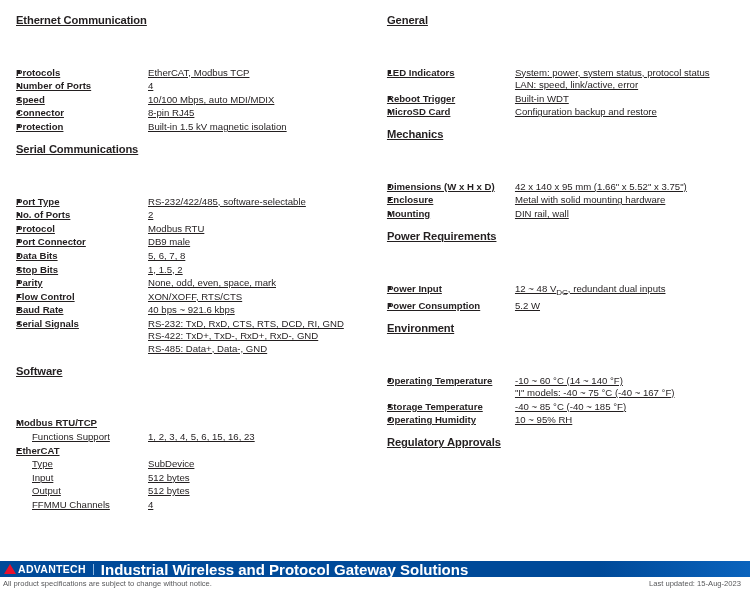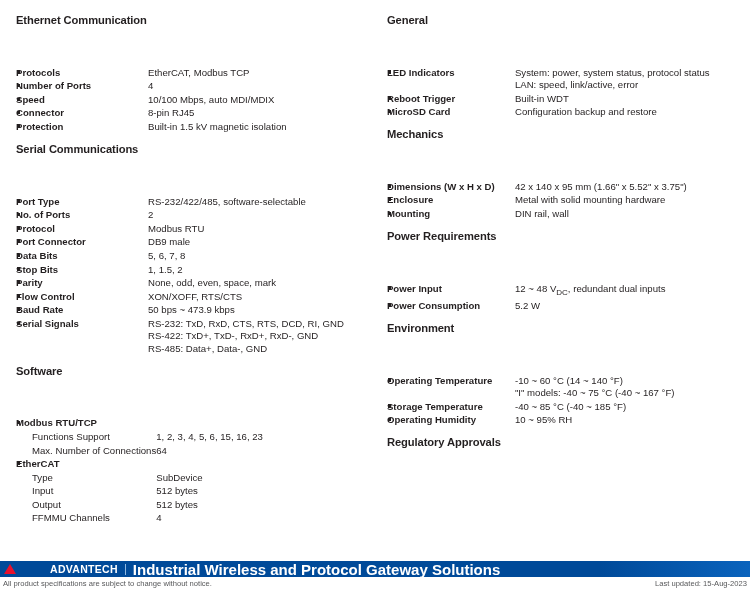--- a/index.html
+++ b/index.html
@@ -10,20 +10,21 @@
     background: #ffffff;
     font-family: "Liberation Sans", sans-serif;
     color: #231f20;
     position: relative;
     overflow: hidden;
   }
   .page {
     position: relative;
     width: 750px;
     height: 591px;
+    text-decoration: underline;
   }
   .cols {
     display: flex;
     padding: 14px 8px 0 8px;
   }
   .col {
     width: 375px;
     padding: 0 8px;
   }
   .col.right { padding-left: 12px; }
@@ -116,39 +117,38 @@
     border-left: 6px solid transparent;
     border-right: 6px solid transparent;
     border-bottom: 10px solid #e8112d;
   }
   .logo-text {
     font-size: 10.5px;
     font-weight: bold;
     color: #ffffff;
     letter-spacing: 0.3px;
     font-family: "Liberation Sans", sans-serif;
-    margin-left: 32px;
   }
   .foot-sep {
     width: 1px;
     height: 11px;
     background: #8fb8e0;
     margin: 0 7px;
     z-index: 2;
   }
   .foot-title {
     font-size: 15px;
     font-weight: bold;
     color: #ffffff;
     z-index: 2;
   }
   .footnote {
     display: flex;
     justify-content: space-between;
-    padding: 2px 3px 3px 3px;
+    padding: 2px 9px 3px 3px;
     font-size: 7.6px;
     color: #58595b;
   }
   .clip-top {
     position: absolute;
     top: -4px; left: 0;
     width: 750px;
     height: 5px;
     background: #ffffff;
     z-index: 5;
@@ -247,21 +247,21 @@
               </tr>
               <tr>
                 <td class="lab bullet">Flow Control</td>
                 <td class="val">
                   <span class="multi">XON/XOFF, RTS/CTS</span>
                 </td>
               </tr>
               <tr>
                 <td class="lab bullet">Baud Rate</td>
                 <td class="val">
-                  <span class="multi">50 bps ~ 473.9 kbps</span>
+                  <span class="multi">40 bps ~ 921.6 kbps</span>
                 </td>
               </tr>
               <tr>
                 <td class="lab bullet">Serial Signals</td>
                 <td class="val">
                   <span class="multi">RS-232: TxD, RxD, CTS, RTS, DCD, RI, GND</span>
                   <span class="multi">RS-422: TxD+, TxD-, RxD+, RxD-, GND</span>
                   <span class="multi">RS-485: Data+, Data-, GND</span>
                 </td>
               </tr>
@@ -275,26 +275,20 @@
               <tr>
                 <td class="lab bullet">Modbus RTU/TCP</td>
                 <td class="val">
                   <span class="multi"></span>
                 </td>
               </tr>
               <tr>
                 <td class="lab sub">Functions Support</td>
                 <td class="val">
                   <span class="multi">1, 2, 3, 4, 5, 6, 15, 16, 23</span>
-                </td>
-              </tr>
-              <tr>
-                <td class="lab sub">Max. Number of Connections</td>
-                <td class="val">
-                  <span class="multi">64</span>
                 </td>
               </tr>
               <tr>
                 <td class="lab bullet">EtherCAT</td>
                 <td class="val">
                   <span class="multi"></span>
                 </td>
               </tr>
               <tr>
                 <td class="lab sub">Type</td>

